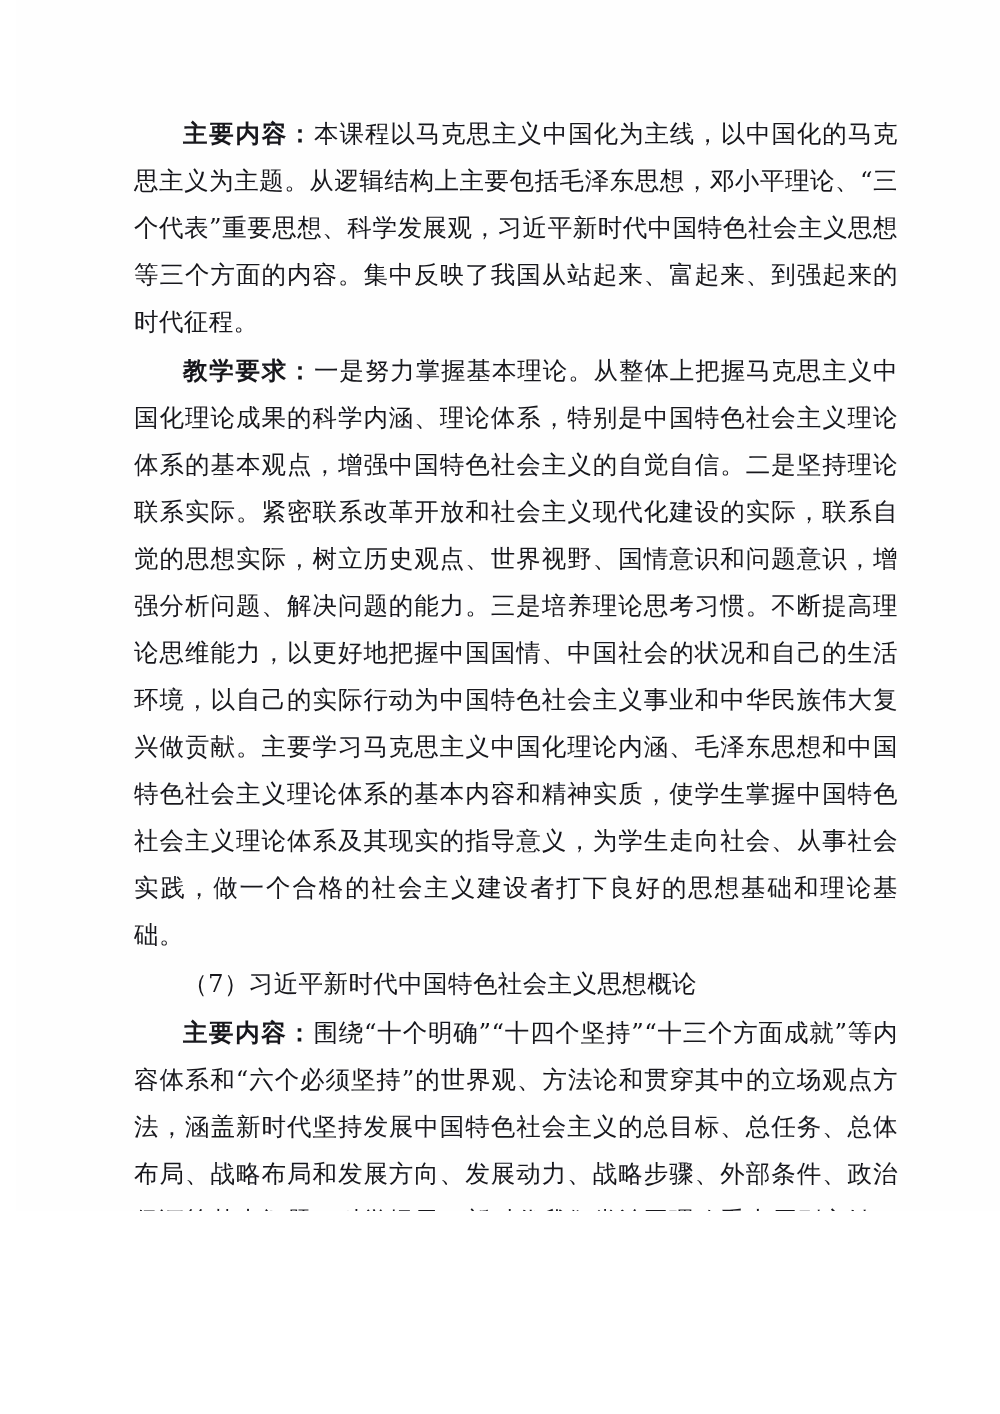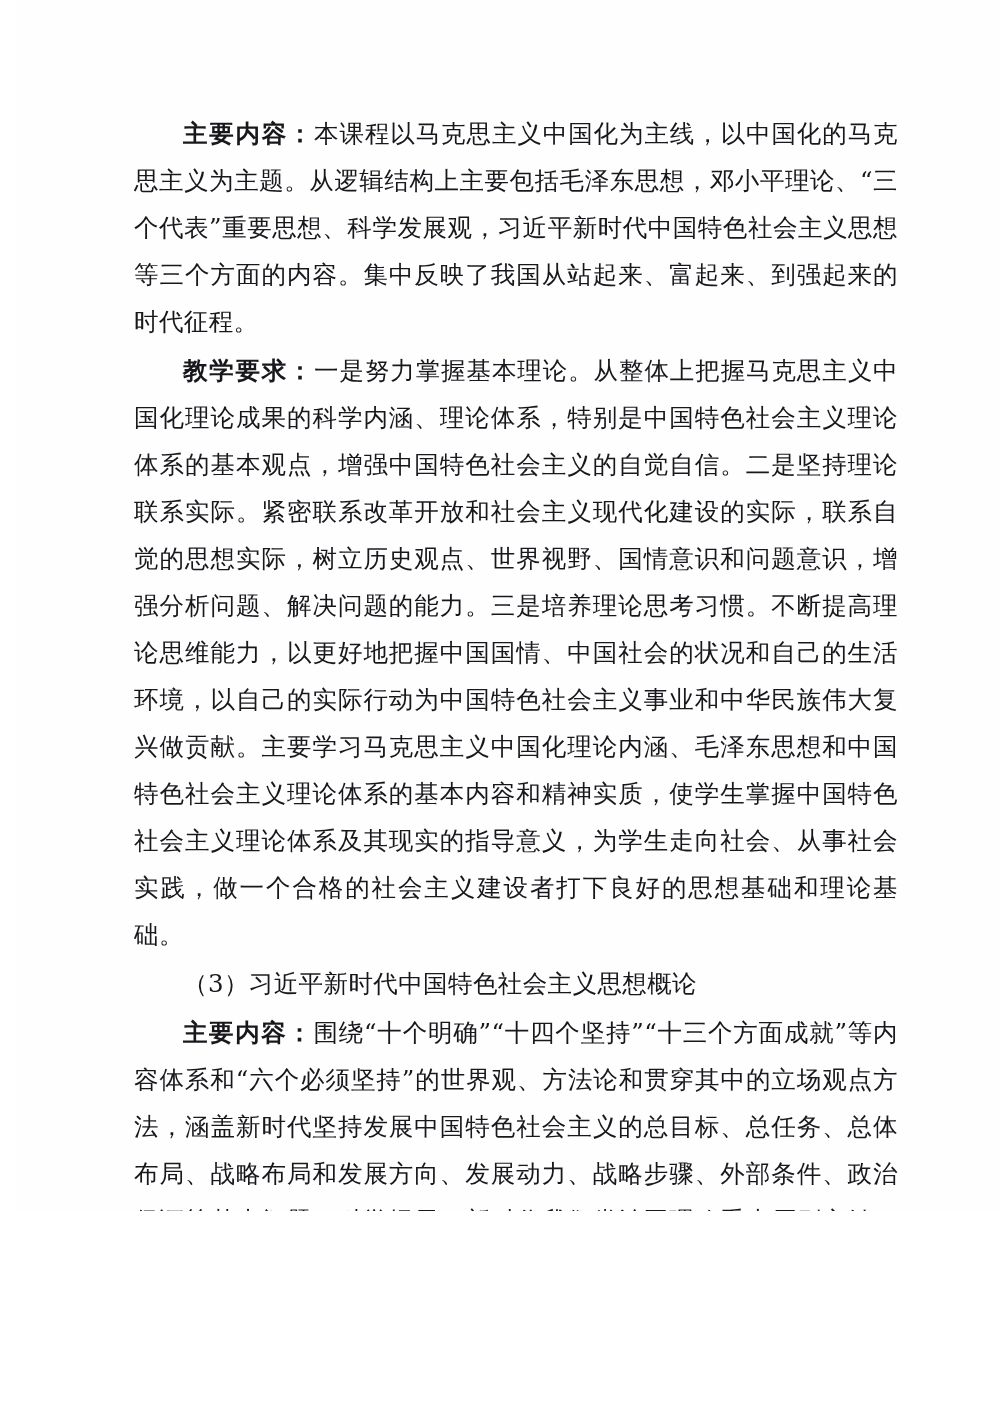--- a/index.html
+++ b/index.html
@@ -57,21 +57,21 @@
 </head>
 <body>
 
 <div class="page">
   <div class="content">
 
     <p class="para"><span class="lead">主要内容：</span><span>本课程以马克思主义中国化为主线，以中国化的马克思主义为主题。从逻辑结构上主要包括毛泽东思想，邓小平理论、“三个代表”重要思想、科学发展观，习近平新时代中国特色社会主义思想等三个方面的内容。集中反映了我国从站起来、富起来、到强起来的时代征程。</span></p>
 
     <p class="para"><span class="lead">教学要求：</span><span>一是努力掌握基本理论。从整体上把握马克思主义中国化理论成果的科学内涵、理论体系，特别是中国特色社会主义理论体系的基本观点，增强中国特色社会主义的自觉自信。二是坚持理论联系实际。紧密联系改革开放和社会主义现代化建设的实际，联系自觉的思想实际，树立历史观点、世界视野、国情意识和问题意识，增强分析问题、解决问题的能力。三是培养理论思考习惯。不断提高理论思维能力，以更好地把握中国国情、中国社会的状况和自己的生活环境，以自己的实际行动为中国特色社会主义事业和中华民族伟大复兴做贡献。主要学习马克思主义中国化理论内涵、毛泽东思想和中国特色社会主义理论体系的基本内容和精神实质，使学生掌握中国特色社会主义理论体系及其现实的指导意义，为学生走向社会、从事社会实践，做一个合格的社会主义建设者打下良好的思想基础和理论基础。</span></p>
 
-    <p class="para"><span>（3）习近平新时代中国特色社会主义思想概论</span></p>
+    <p class="para"><span>（7）习近平新时代中国特色社会主义思想概论</span></p>
 
 
     <p class="para"><span class="lead">主要内容：</span><span>围绕“十个明确”“十四个坚持”“十三个方面成就”等内容体系和“六个必须坚持”的世界观、方法论和贯穿其中的立场观点方法，涵盖新时代坚持发展中国特色社会主义的总目标、总任务、总体布局、战略布局和发展方向、发展动力、战略步骤、外部条件、政治保证等基本问题。科学揭示了新时代我们党治国理政重大原则方针，全面展现了新时代党的创新理论指引下党和国家事业取得的历史性成就、发生的历史性变革。</span></p>
 
   </div>
 
   <div class="pagenum">– 823 –</div>
 </div>
 
 </body></html>

